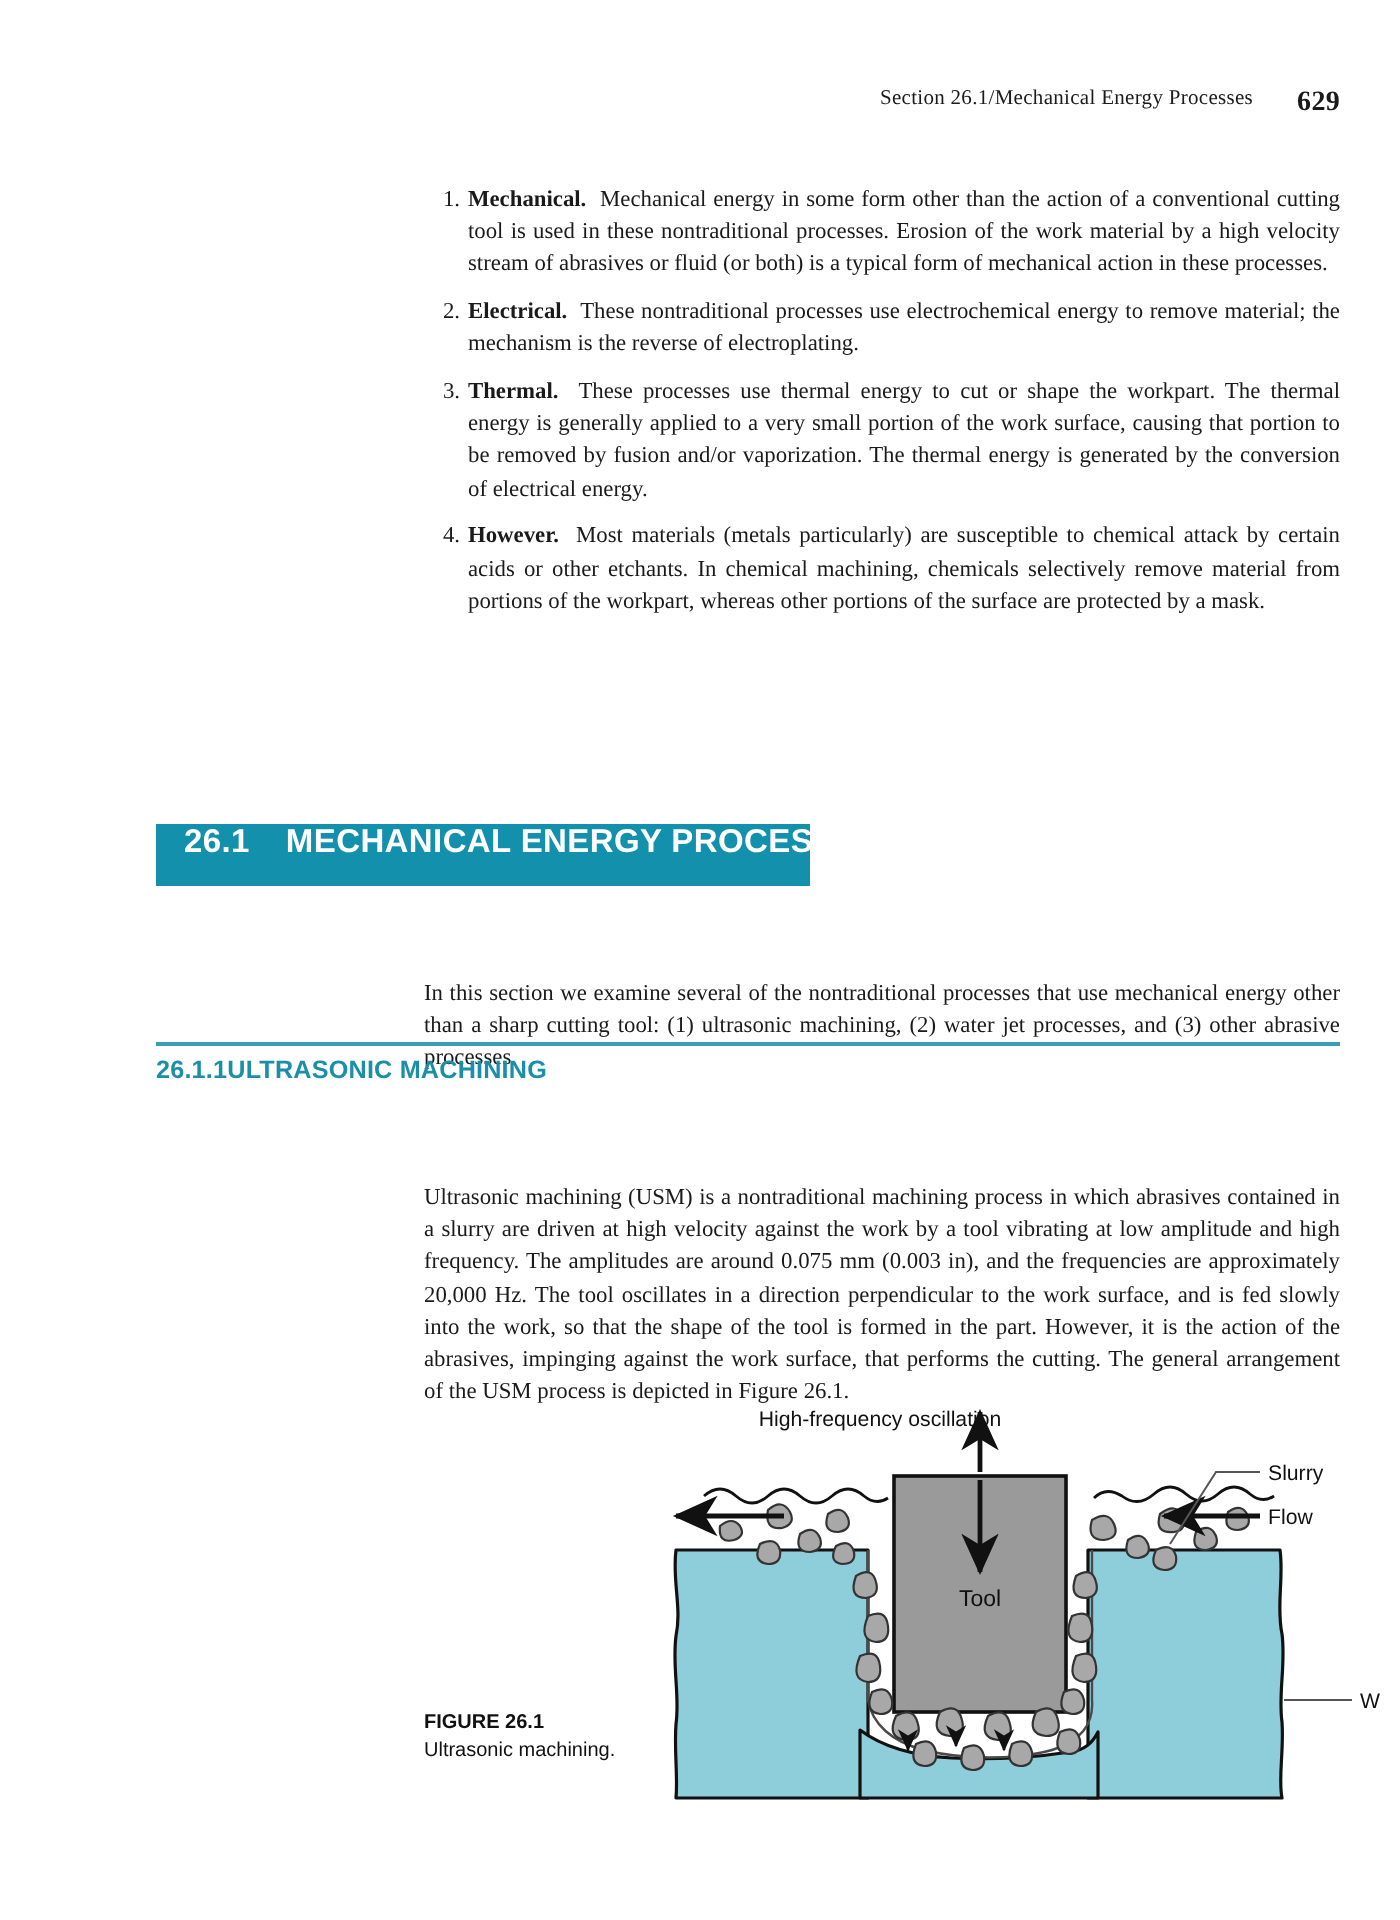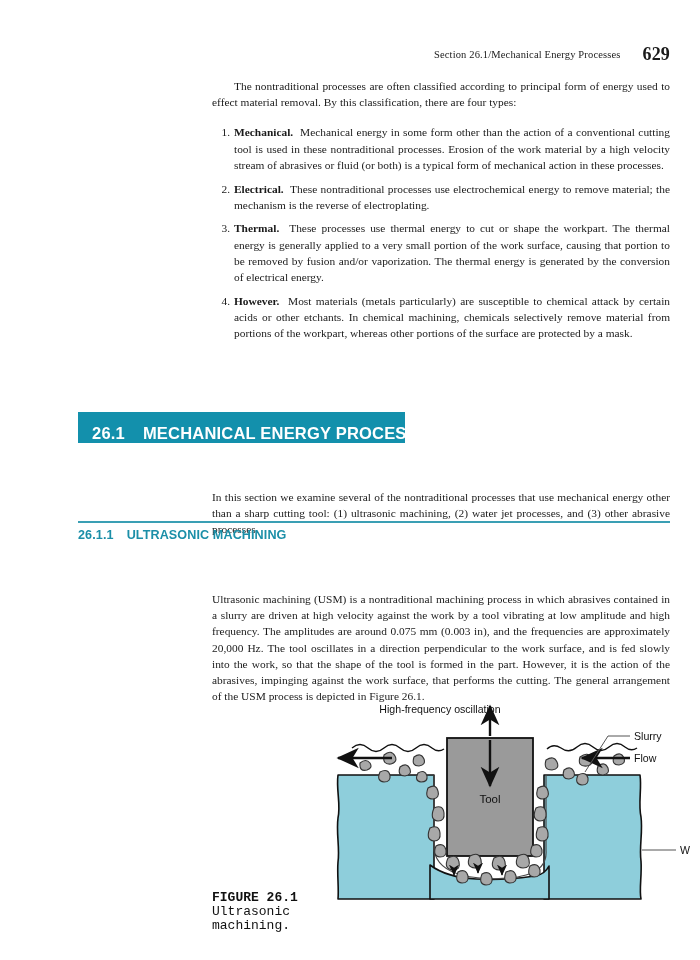--- a/index.html
+++ b/index.html
@@ -21,30 +21,30 @@
     width: 700px;
     height: 960px;
   }
 
   
   .running-head {
     position: absolute;
     top: 44px;
     right: 30px;
     display: flex;
-    align-items: center;
+    align-items: flex-start;
     gap: 22px;
     font-family: "Liberation Serif", serif;
     font-size: 10.5px;
     color: #1a1a1a;
     letter-spacing: 0.15px;
   }
   .running-head .folio {
     font-weight: bold;
-    font-size: 18px;
+    font-size: 14px;
   }
 
   
   .textcol {
     position: absolute;
     left: 212px;
     top: 78px;
     width: 458px;
   }
 
@@ -90,21 +90,21 @@
   .banner {
     position: absolute;
     left: 78px;
     top: 412px;
     height: 31px;
     width: 327px;
     background: #1390ac;
     overflow: hidden;
     white-space: nowrap;
     display: flex;
-    align-items: flex-end;
+    align-items: flex-start;
   }
   .banner .bnum {
     font-family: "Liberation Sans", sans-serif;
     font-weight: bold;
     font-size: 16.5px;
     color: #ffffff;
     padding-left: 14px;
     letter-spacing: 0.2px;
   }
   .banner .btitle {
@@ -130,33 +130,32 @@
     left: 78px;
     top: 528px;
     display: flex;
     align-items: baseline;
     font-family: "Liberation Sans", sans-serif;
     font-weight: bold;
     font-size: 12.6px;
     color: #1b8fa8;
     letter-spacing: 0.1px;
   }
-  .subhead .snum { margin-right: 13px; }
+  .subhead .snum { }
 
   
   .figcap {
     position: absolute;
     left: 212px;
     top: 855px;
     width: 150px;
-    font-family: Liberation Mono, monospace;
-    font-size: 13px;
+    font-family: Liberation Sans, sans-serif;
+    font-size: 10px;
     color: #111111;
     line-height: 14px;
-    margin-top: 36px;
   }
   .figcap .figlabel { font-weight: bold; display: block; }
 
   
   .figure {
     position: absolute;
     left: 330px;
     top: 700px;
     width: 360px;
     height: 205px;
@@ -167,21 +166,20 @@
 <body>
 
 <div class="page">
 
   <div class="running-head">
     <span>Section 26.1/Mechanical Energy Processes</span>
     <span class="folio">629</span>
   </div>
 
   <div class="textcol">
-    <p class="body indent">The nontraditional processes are often classified according to principal form of energy used to effect material removal. By this classification, there are four types:</p>
 
     <ol class="numlist">
       <li>
         <span class="num">1.</span><span class="lead">Mechanical.</span>&nbsp; <span>Mechanical energy in some form other than the action of a conventional cutting tool is used in these nontraditional processes. Erosion of the work material by a high velocity stream of abrasives or fluid (or both) is a typical form of mechanical action in these processes.</span>
       </li>
       <li>
         <span class="num">2.</span><span class="lead">Electrical.</span>&nbsp; <span>These nontraditional processes use electrochemical energy to remove material; the mechanism is the reverse of electroplating.</span>
       </li>
       <li>
         <span class="num">3.</span><span class="lead">Thermal.</span>&nbsp; <span>These processes use thermal energy to cut or shape the workpart. The thermal energy is generally applied to a very small portion of the work surface, causing that portion to be removed by fusion and/or vaporization. The thermal energy is generated by the conversion of electrical energy.</span>

